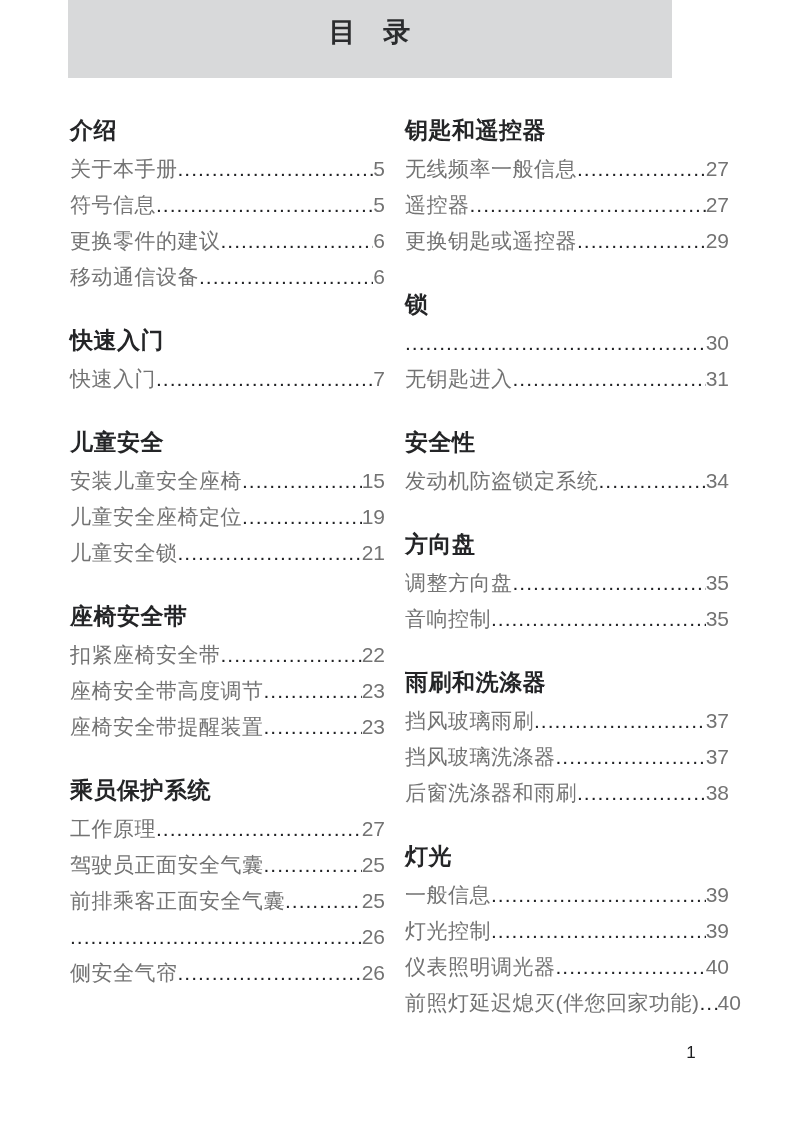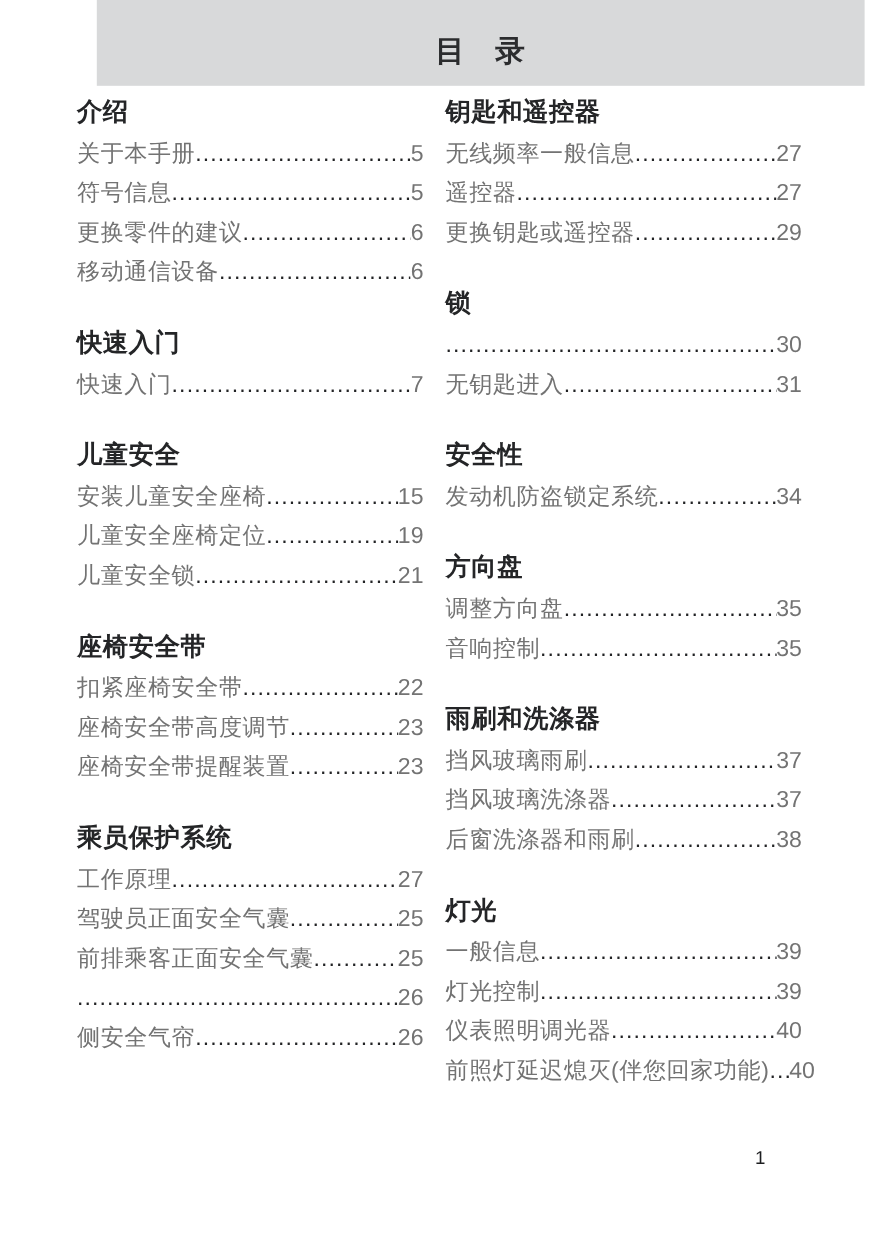--- a/index.html
+++ b/index.html
@@ -11,41 +11,40 @@
     position: relative;
     width: 800px;
     height: 1122px;
     background: #ffffff;
     overflow: hidden;
     font-family: "Liberation Sans", "DejaVu Sans", sans-serif;
     color: #202124;
   }
   .header-bar {
     position: absolute;
-    left: 88px;
+    left: 68px;
     top: 0;
-    width: 698px;
+    width: 604px;
     height: 78px;
     background: #d8d9da;
     display: flex;
-    align-items: center;
     justify-content: center;
   }
   .header-title {
     font-size: 27px;
     font-weight: bold;
     color: #2b2c2e;
     letter-spacing: 1px;
     word-spacing: 18px;
     padding-top: 14px; 
   }
   .content {
     position: absolute;
     left: 70px;
-    top: 64px;
+    top: 93px;
     width: 659px;
     display: flex;
   }
   .col { min-width: 0; }
   .col-left  { width: 315px; margin-right: 20px; }
   .col-right { width: 324px; }
 
   .toc-section { margin: 0; }
   .toc-heading {
     font-size: 23px;

